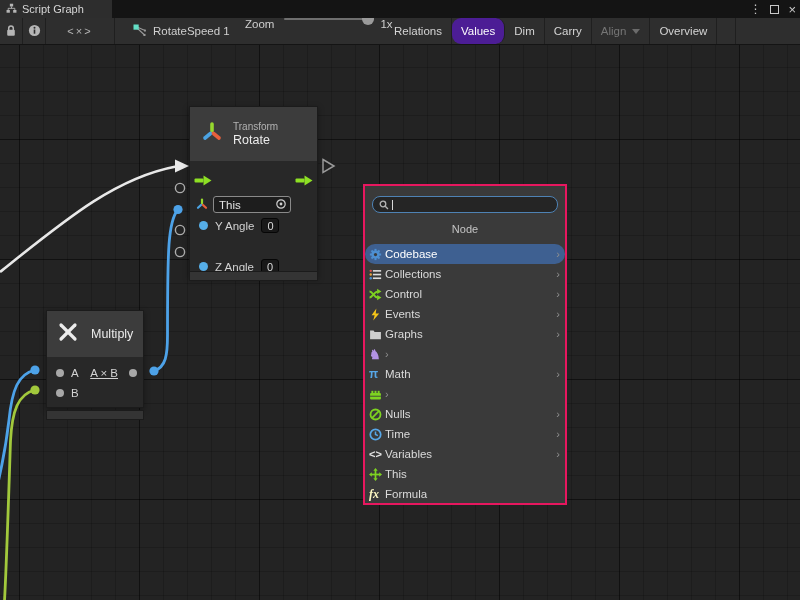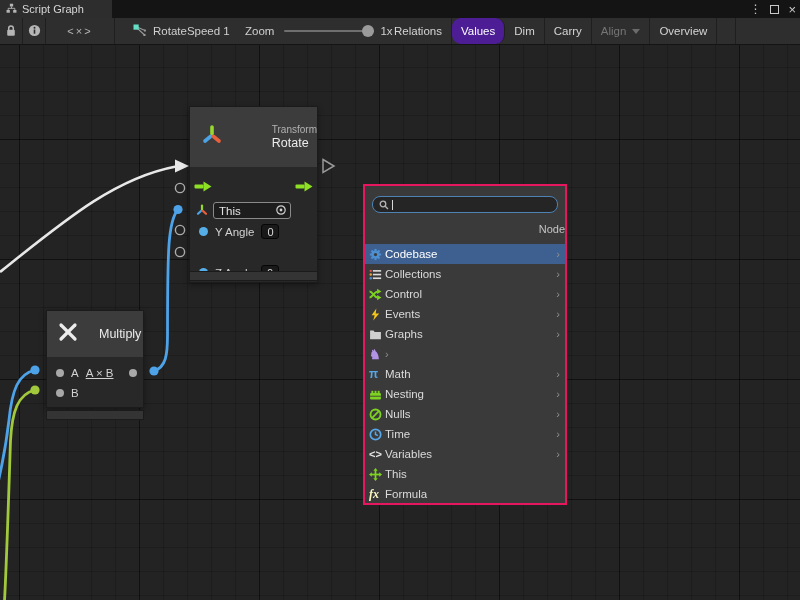--- a/index.html
+++ b/index.html
@@ -18,21 +18,21 @@
 
   
   .toolbar { position:absolute; left:0; top:18px; width:800px; height:27px; background:#2e2e2e;
              border-bottom:1px solid #141414; overflow:hidden; font-size:11.5px; }
   .tcell { position:absolute; top:0; height:26px; display:flex; align-items:center; justify-content:center;
            border-right:1px solid #1f1f1f; }
   .tb-lock { left:0; width:23px; }
   .tb-info { left:23px; width:23px; }
   .tb-code { left:46px; width:69px; color:#b5b5b5; letter-spacing:2px; font-size:11px; }
   .breadcrumb { position:absolute; left:133px; top:0; height:26px; display:flex; align-items:center; gap:7px; color:#cfcfcf; }
-  .zoomgrp { position:absolute; left:245px; top:0; height:26px; display:flex; align-items:center; color:#cfcfcf; }
+  .zoomgrp { position:absolute; left:245px; top:0; height:26px; display:flex; align-items:flex-start; color:#cfcfcf; }
   .zoomtrack { position:relative; width:90px; height:2px; background:#6f6f6f; margin-left:10px; border-radius:1px; }
   .zoomhandle { position:absolute; left:78px; top:-5px; width:12px; height:12px; border-radius:50%; background:#9a9a9a; }
   .zoomval { margin-left:6px; }
   .tbtns { position:absolute; left:385px; top:0; height:26px; display:flex; }
   .tbtn { display:flex; align-items:center; padding:0 9px; height:26px; color:#d4d4d4;
           border-right:1px solid #1f1f1f; white-space:nowrap; }
   .tbtn.active { background:#4c1d95; color:#fdfdfd;border-radius:9px; }
   .tbtn.disabled { color:#757575; }
   .dd { width:0; height:0; border-left:4px solid transparent; border-right:4px solid transparent;
         border-top:5px solid currentColor; margin-left:6px; opacity:.85; }
@@ -67,23 +67,23 @@
   .flowrow { display:flex; align-items:center; justify-content:space-between; padding:0 4px; }
 
   
   .popup { position:absolute; left:363px; top:139px; width:204px; height:321px;
            background:#3a3a3a; border:2px solid #e7175f; }
   .searchwrap { margin:10px 7px 0 7px; height:17px; background:#252525; border:1px solid #4e82b4;
                 border-radius:8px; display:flex; align-items:center; padding:0 6px; gap:3px; }
   .searchwrap input { flex:1; background:transparent; border:none; outline:none; color:#e0e0e0;
                       font-size:11px; font-family:"Liberation Sans", sans-serif; height:13px; }
   .caret { width:1px; height:10px; background:#d8d8d8; }
-  .fheader { margin-top:10px; height:15px; text-align:right; font-size:11px; color:#c4c4c4; }
+  .fheader { margin-top:10px; height:15px; text-align:center; font-size:11px; color:#c4c4c4; }
   .mlist { margin-top:6px; }
-  .mitem { height:20px; display:flex; align-items:center; padding:0 5px 0 4px; font-size:11.5px; color:#dadada; }
+  .mitem { height:20px; display:flex; align-items:center; padding:0 5px 0 4px; font-size:11.5px; color:#dadada;border-radius:10px; }
   .mitem.selected { background:#3e6091; color:#ffffff; }
   .micon { width:16px; height:13px; display:flex; align-items:center; justify-content:flex-start; flex:0 0 16px; }
   .mlabel { flex:1; }
   .mchev { color:#8f8f8f; font-size:11px; }
   .ticon { font-size:11px; font-weight:bold; line-height:13px; }
   .ticon.it { font-style:italic; font-family:"Liberation Serif", serif; }
 </style>
 </head>
 <body>
 
@@ -185,21 +185,21 @@
       <circle cx="35" cy="325" r="4.6" fill="#4da2e8"></circle>
       <path d="M 35 345 C 18 349, 12 366, 10.5 396 C 8 470, 6.5 520, 4.5 556" fill="none" stroke="#a2c93c" stroke-width="2.8"></path>
       <circle cx="35" cy="345" r="4.6" fill="#a2c93c"></circle>
       <circle cx="180" cy="143" r="4.6" fill="#232323" stroke="#adadad" stroke-width="1.4"></circle>
       <circle cx="180" cy="185" r="4.6" fill="#232323" stroke="#adadad" stroke-width="1.4"></circle>
       <circle cx="180" cy="207" r="4.6" fill="#232323" stroke="#adadad" stroke-width="1.4"></circle>
       <polygon points="323,114.5 334,121 323,127.5" fill="none" stroke="#9a9a9a" stroke-width="1.5"></polygon>
     </svg>
 
     <div class="node" style="left:189px; top:61px; width:129px;">
-      <div class="nhead" style="height:60px;justify-content:space-between;">
+      <div class="nhead" style="height:54px;">
         <span>
           <svg width="24" height="24" viewBox="0 0 24 24" stroke-linecap="round">
             <line x1="12" y1="4" x2="12" y2="11" stroke="#96d82e" stroke-width="3.6"></line>
             <line x1="10.5" y1="13.5" x2="5" y2="18" stroke="#4ba3e3" stroke-width="3.6"></line>
             <line x1="13.5" y1="13.5" x2="19" y2="18" stroke="#e8603c" stroke-width="3.6"></line>
           </svg>
         </span>
         <span>
           <div class="ncat">Transform</div>
           <div class="ntitle">Rotate</div>
@@ -247,34 +247,34 @@
         <div class="prow" style="height:21px;margin-top:20px;">
           <span class="pdot blue"></span>
           <span>Z Angle</span>
           <span class="vbox">0</span>
         </div>
       </div>
     </div>
     <div class="nfooter" style="left:189px; top:226px; width:129px;"></div>
 
     <div class="node" style="left:46px; top:265px; width:98px;">
-      <div class="nhead" style="height:46px; gap:20px;">
+      <div class="nhead" style="height:46px; gap:12px;">
         <span>
           <svg width="22" height="22" viewBox="0 0 22 22" stroke-linecap="round">
             <line x1="4" y1="4" x2="18" y2="18" stroke="#ececec" stroke-width="3.2"></line>
             <line x1="18" y1="4" x2="4" y2="18" stroke="#ececec" stroke-width="3.2"></line>
           </svg>
         </span>
         <span class="ntitle">Multiply</span>
       </div>
       <div class="nbody" style="height:50px; padding-top:6px;">
         <div class="prow" style="height:20px; padding-right:6px;">
           <span class="pdot gray"></span>
           <span>A</span>
-          <span style="flex:1; text-align:left; padding-right:4px;text-decoration:underline;">A × B</span>
+          <span style="flex:1; text-align:right; padding-right:4px;text-decoration:underline;">A × B</span>
           <span class="pdot gray"></span>
         </div>
         <div class="prow" style="height:20px;">
           <span class="pdot gray"></span>
           <span>B</span>
         </div>
       </div>
     </div>
     <div class="nfooter" style="left:46px; top:365px; width:98px;"></div>
 
@@ -371,21 +371,20 @@
           <div class="mitem">
             <span class="micon">
               <svg width="13" height="13" viewBox="0 0 12 12">
                 <rect x="1" y="4.6" width="10" height="6" rx="1" fill="#7ed321"></rect>
                 <rect x="2.2" y="2.6" width="1.8" height="2.4" fill="#7ed321"></rect>
                 <rect x="5.1" y="2.6" width="1.8" height="2.4" fill="#7ed321"></rect>
                 <rect x="8" y="2.6" width="1.8" height="2.4" fill="#7ed321"></rect>
                 <line x1="1" y1="7.6" x2="11" y2="7.6" stroke="#3a3a3a" stroke-width="0.8"></line>
               </svg>
             </span>
-            <span class="mlabel">Nesting</span>
             <span class="mchev">›</span>
           </div>
           <div class="mitem">
             <span class="micon">
               <svg width="13" height="13" viewBox="0 0 12 12">
                 <circle cx="6" cy="6" r="4.6" fill="none" stroke="#7ed321" stroke-width="1.7"></circle>
                 <line x1="2.9" y1="9.1" x2="9.1" y2="2.9" stroke="#7ed321" stroke-width="1.7"></line>
               </svg>
             </span>
             <span class="mlabel">Nulls</span>

